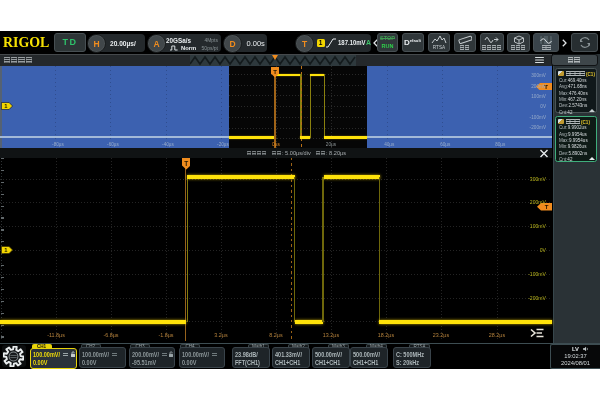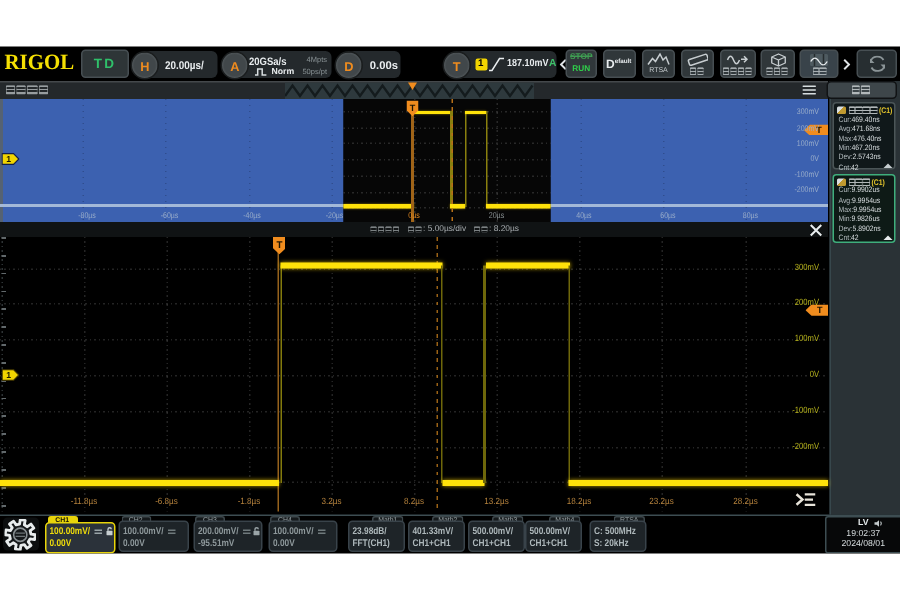--- a/index.html
+++ b/index.html
@@ -44,21 +44,21 @@
 <div class="wt" style="left:166px;top:5px;font-size:7.2px;font-weight:bold;transform:scaleX(.88);transform-origin:left;">20GSa/s</div>
 <svg style="left:170px;top:13.5px;width:9px;height:6px;" viewBox="0 0 9 6">
       <path d="M0 5 h1.8 v-4 h3 v4 h2.8" stroke="#d8dee0" stroke-width="1" fill="none"></path>
     </svg>
 <div class="wt" style="left:181px;top:13.5px;font-size:5.8px;font-weight:bold;">Norm</div>
 <div style="left:200px;top:5.5px;width:18px;font-size:5px;color:#8a9396;text-align:right;">4Mpts</div>
 <div style="left:198px;top:13.5px;width:20px;font-size:5px;color:#8a9396;text-align:right;">50ps/pt</div>
 
 <div class="grp" style="left:232px;width:35px;"></div>
 <div class="circ" style="left:223px;">D</div>
-<div class="wt" style="left:246.5px;top:8px;font-size:7.5px;font-weight:bold;">0.00s</div>
+<div class="wt" style="left:246.5px;top:8px;font-size:7.5px;font-weight:normal;">0.00s</div>
 
 <div class="grp" style="left:304px;width:67px;"></div>
 <div class="circ" style="left:295px;">T</div>
 <div style="left:316.5px;top:8px;width:8px;height:8px;background:#f2d500;border-radius:1.5px;color:#000;font-size:6.5px;font-weight:bold;text-align:center;line-height:8px;">1</div>
 <svg style="left:326px;top:6px;width:10px;height:12px;" viewBox="0 0 10 12">
       <path d="M0 10 h2 l5 -8 h3" stroke="#e9edef" stroke-width="1" fill="none"></path>
     </svg>
 <div class="wt" style="left:337.5px;top:8.2px;font-size:6.8px;font-weight:bold;transform:scaleX(.88);transform-origin:left;">187.10mV</div>
 <div style="left:366px;top:8.2px;font-size:6.8px;font-weight:bold;color:#3fc06a;">A</div>
 <svg style="left:372.5px;top:8px;width:5px;height:8px;" viewBox="0 0 5 8">

